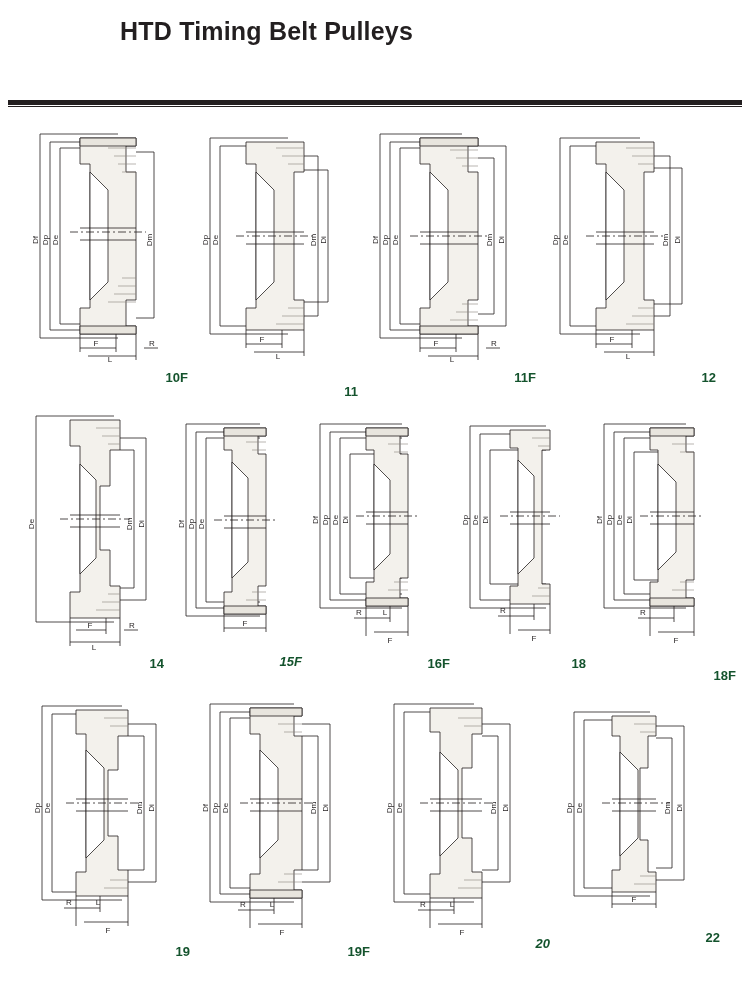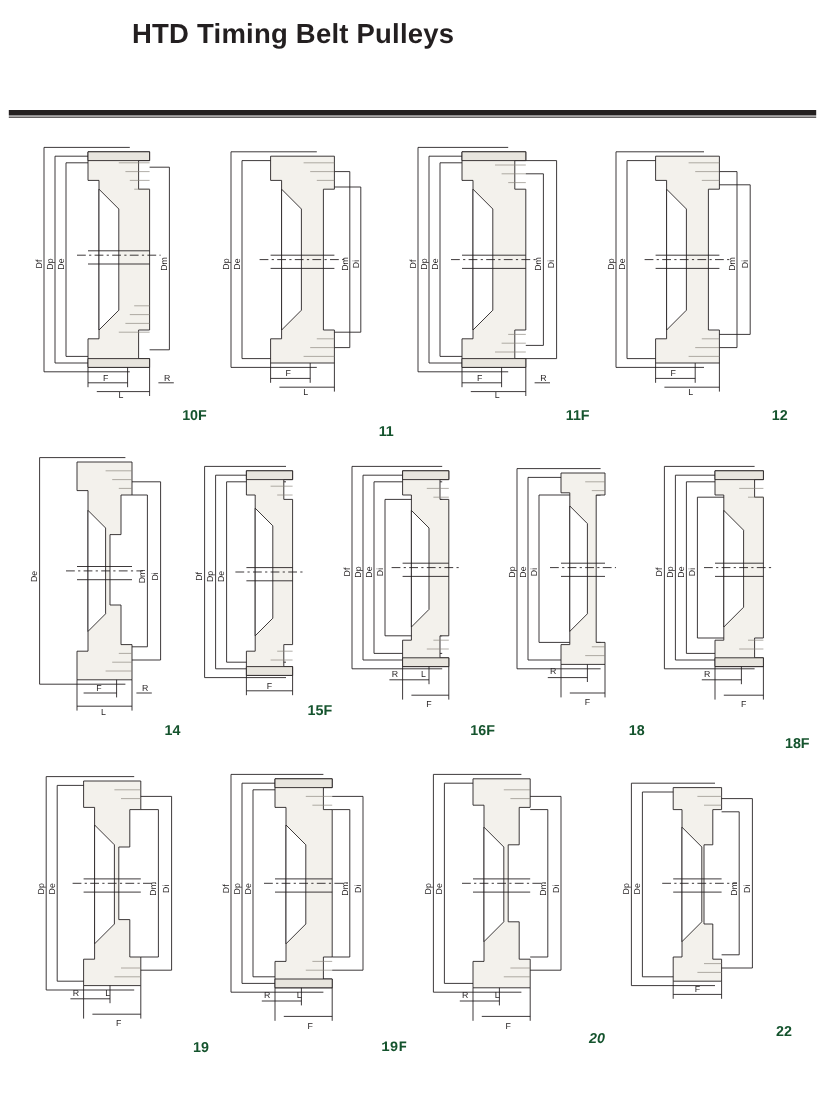--- a/index.html
+++ b/index.html
@@ -372,21 +372,21 @@
             <line x1="102" y1="212" x2="102" y2="230"></line>
           </g>
           <g font-size="8" fill="#231f20" font-family="Liberation Sans, sans-serif">
             <text x="20" y="122" transform="rotate(-90 20 122)" text-anchor="middle">Df</text>
             <text x="30" y="122" transform="rotate(-90 30 122)" text-anchor="middle">Dp</text>
             <text x="40" y="122" transform="rotate(-90 40 122)" text-anchor="middle">De</text>
             <text x="81" y="224" text-anchor="middle">F</text>
           </g>
         </svg>
       </div>
-      <div class="cap" style="top:236px;">15F</div>
+      <div class="cap" style="top:252px;font-style:italic;">15F</div>
     </div>
 
     <div class="cell" style="left:302px;width:148px;">
       <div class="fig">
         <svg width="148" height="248" viewBox="0 0 148 248">
           <g stroke="#231f20" fill="none" stroke-width="0.8">
             <line x1="18" y1="22" x2="100" y2="22"></line>
             <line x1="28" y1="30" x2="100" y2="30"></line>
             <line x1="38" y1="36" x2="100" y2="36"></line>
             <line x1="48" y1="52" x2="100" y2="52"></line>
@@ -619,21 +619,21 @@
             <text x="28" y="118" transform="rotate(-90 28 118)" text-anchor="middle">Dp</text>
             <text x="38" y="118" transform="rotate(-90 38 118)" text-anchor="middle">De</text>
             <text x="126" y="118" transform="rotate(-90 126 118)" text-anchor="middle">Dm</text>
             <text x="138" y="118" transform="rotate(-90 138 118)" text-anchor="middle">Di</text>
             <text x="53" y="217" text-anchor="middle">R</text>
             <text x="82" y="217" text-anchor="middle">L</text>
             <text x="92" y="245" text-anchor="middle">F</text>
           </g>
         </svg>
       </div>
-      <div class="cap" style="top:254px;font-family:Liberation Mono, monospace;">19F</div>
+      <div class="cap" style="top:254px;">19F</div>
     </div>
 
     <div class="cell" style="left:370px;width:180px;">
       <div class="fig">
         <svg width="180" height="248" viewBox="0 0 180 248">
           <g stroke="#231f20" fill="none" stroke-width="0.8">
             <line x1="24" y1="14" x2="104" y2="14"></line>
             <line x1="34" y1="22" x2="104" y2="22"></line>
             <line x1="24" y1="212" x2="104" y2="212"></line>
             <line x1="34" y1="204" x2="104" y2="204"></line>

